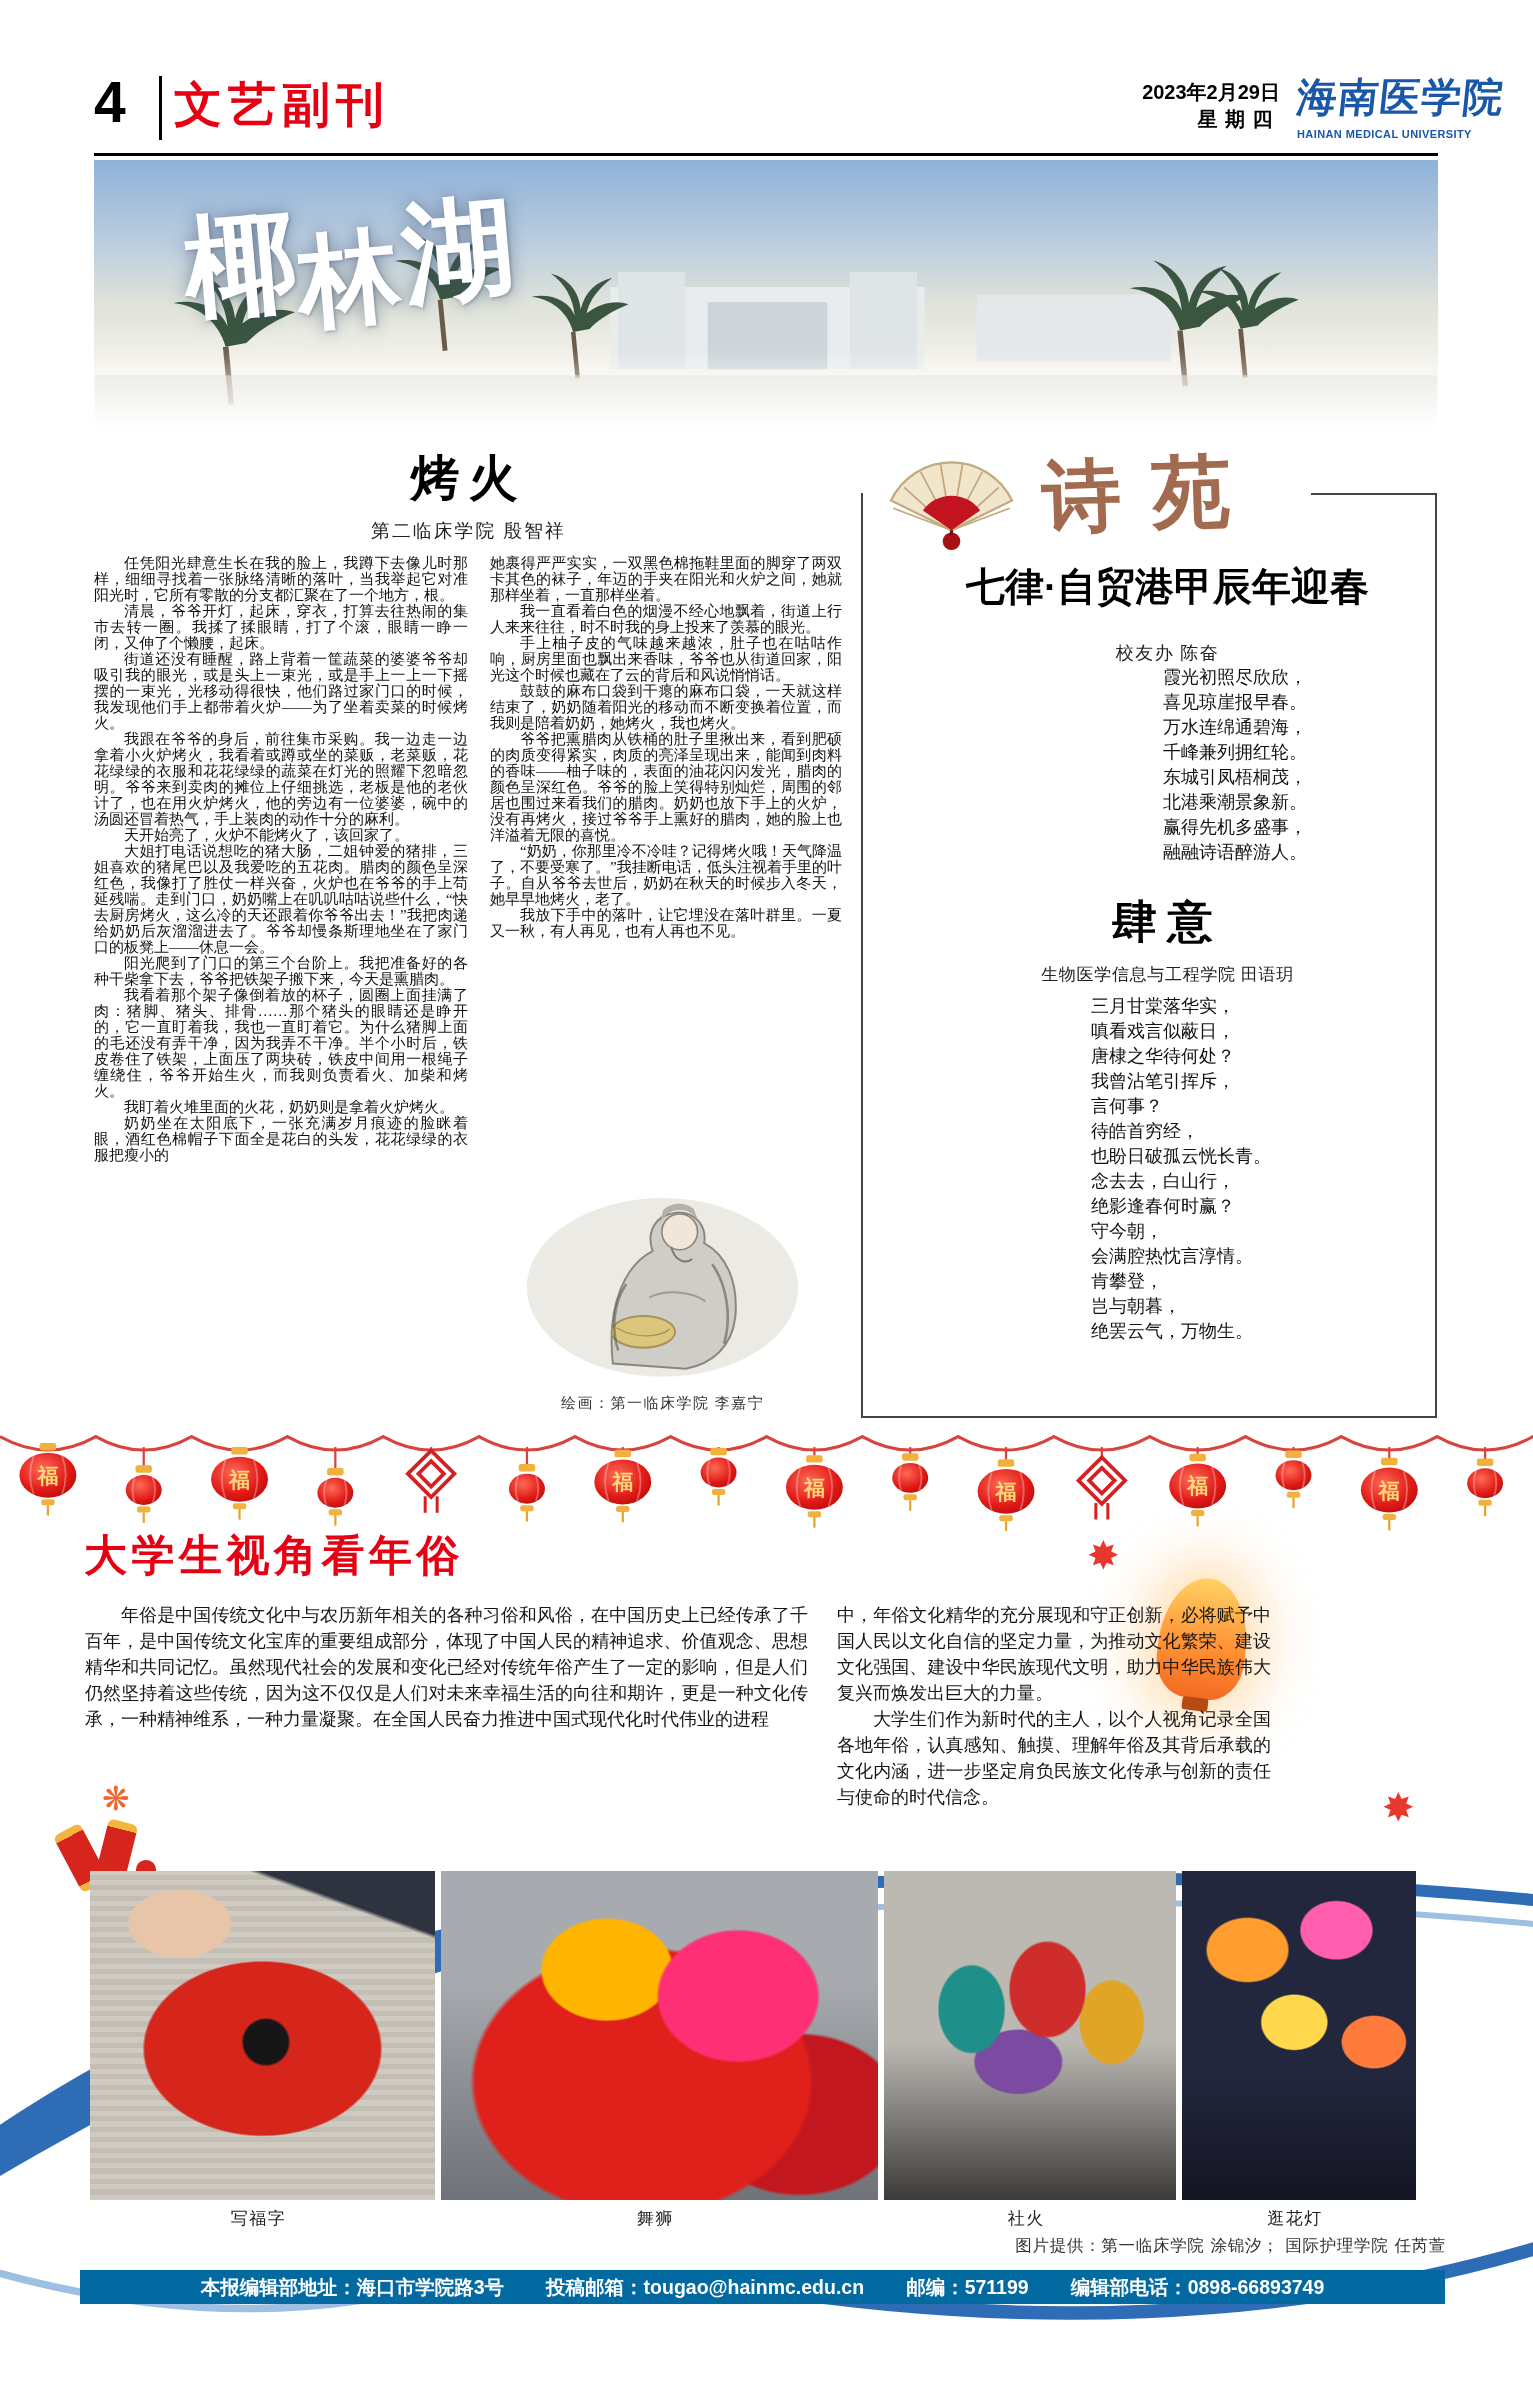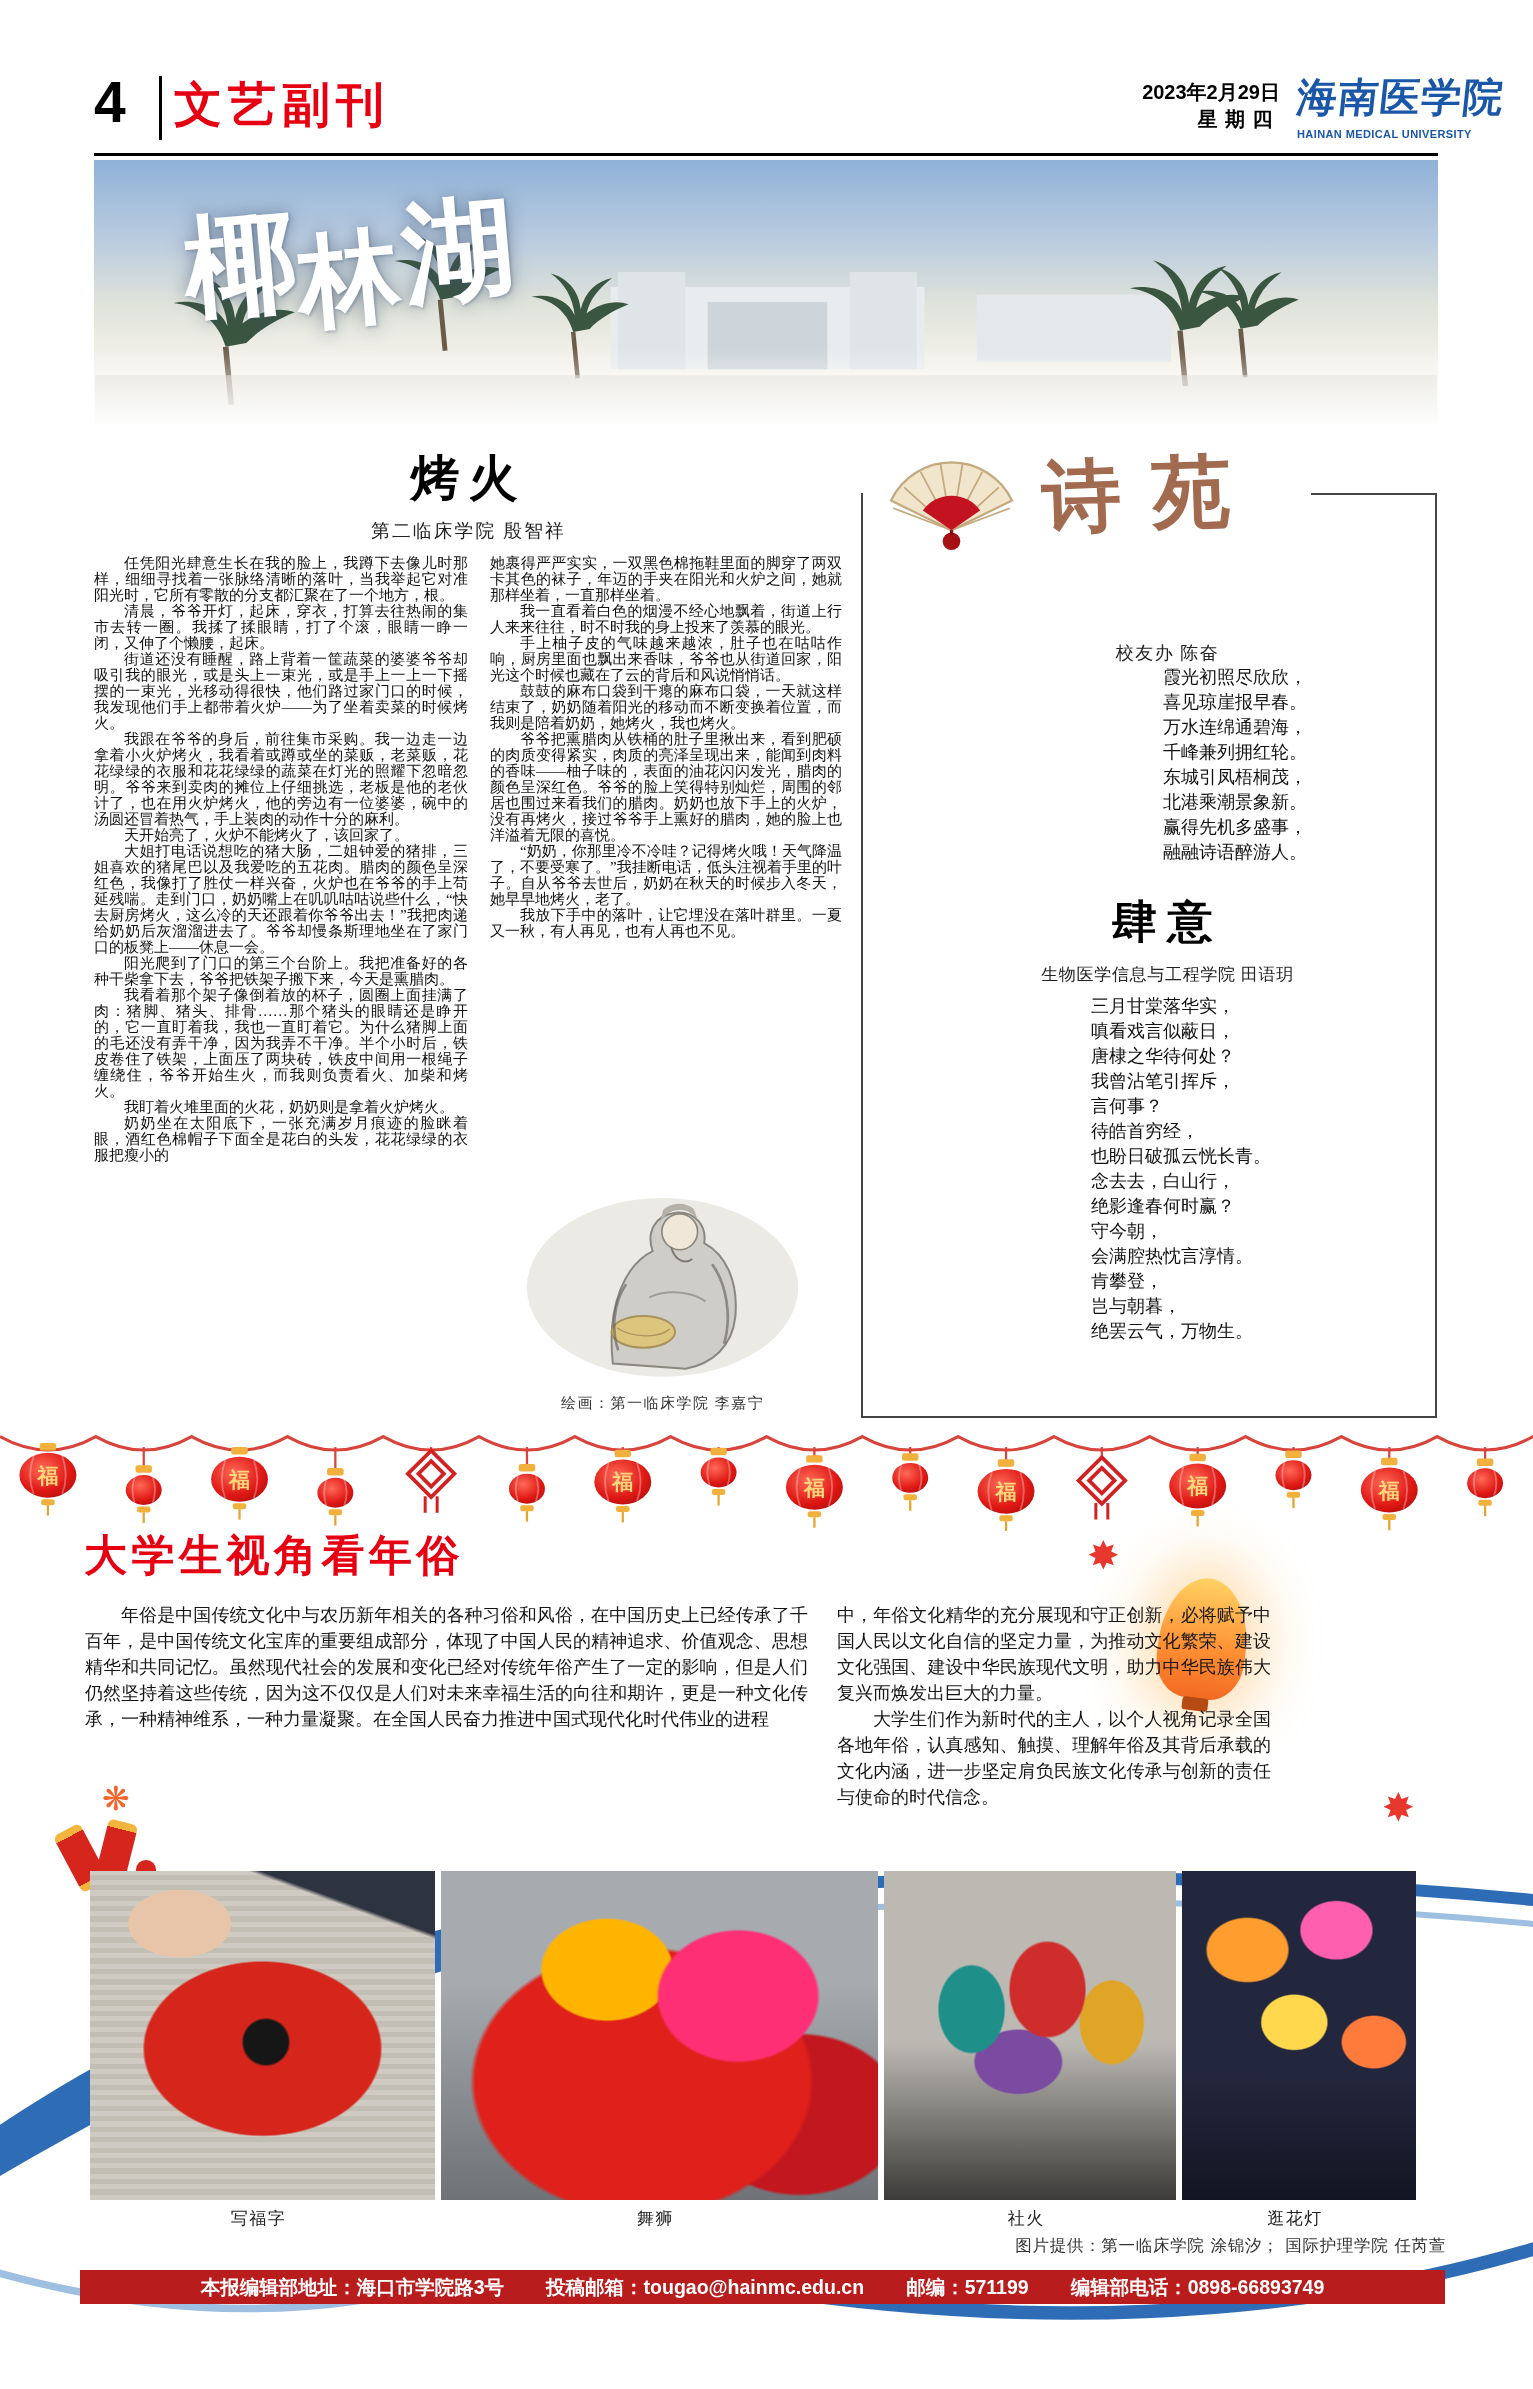--- a/index.html
+++ b/index.html
@@ -126,21 +126,21 @@
   .photo-caps{left:86px;top:2207px;width:1326px;display:flex;gap:6px;z-index:2;align-items:flex-end;}
   .photo-cap{text-align:center;font-size:17px;color:#222;letter-spacing:1.5px;font-family:"DejaVu Serif",serif;}
   .photo-cap:nth-child(1){flex:0 0 26%;}
   .photo-cap:nth-child(2){flex:0 0 33%;}
   .photo-cap:nth-child(3){flex:0 0 22%;}
   .photo-cap:nth-child(4){flex:0 0 calc(19% - 18px);}
 
   .credit{right:87px;top:2235px;font-size:16.5px;color:#333;font-family:"DejaVu Serif",serif;letter-spacing:0.7px;}
 
   
-  .footer{left:80px;top:2270px;width:1365px;height:34px;background:#b91c1c;z-index:3;
+  .footer{left:80px;top:2270px;width:1365px;height:34px;background:#0369a1;z-index:3;
           display:flex;align-items:center;justify-content:center;gap:42px;
           font:700 19.5px "Liberation Sans",sans-serif;color:#fff;white-space:nowrap;}
 </style>
 </head>
 <body>
 
 <div class="page">
 
   <div class="abs hdr-num">4</div>
   <div class="abs hdr-bar"></div>
@@ -238,20 +238,21 @@
         <line x1="60" y1="82" x2="103" y2="43"></line>
           <line x1="60" y1="82" x2="113" y2="62"></line>
       </g>
       <path d="M60 82 L34 64 A32 32 0 0 1 86 64 Z" fill="#c41320"></path>
       <circle cx="60" cy="92" r="8" fill="#a60f14"></circle>
       <line x1="60" y1="82" x2="60" y2="86" stroke="#7d0a0e" stroke-width="3"></line>
     </svg>
   </div>
   <div class="abs po-label">诗苑</div>
 
+  <div class="abs p1-title">七律·自贸港甲辰年迎春</div>
   <div class="abs p1-byline">校友办  陈奋</div>
   <div class="abs p1-lines">
     <div class="poem-line">霞光初照尽欣欣，</div>
       <div class="poem-line">喜见琼崖报早春。</div>
       <div class="poem-line">万水连绵通碧海，</div>
       <div class="poem-line">千峰兼列拥红轮。</div>
       <div class="poem-line">东城引凤梧桐茂，</div>
       <div class="poem-line">北港乘潮景象新。</div>
       <div class="poem-line">赢得先机多盛事，</div>
       <div class="poem-line">融融诗语醉游人。</div>

